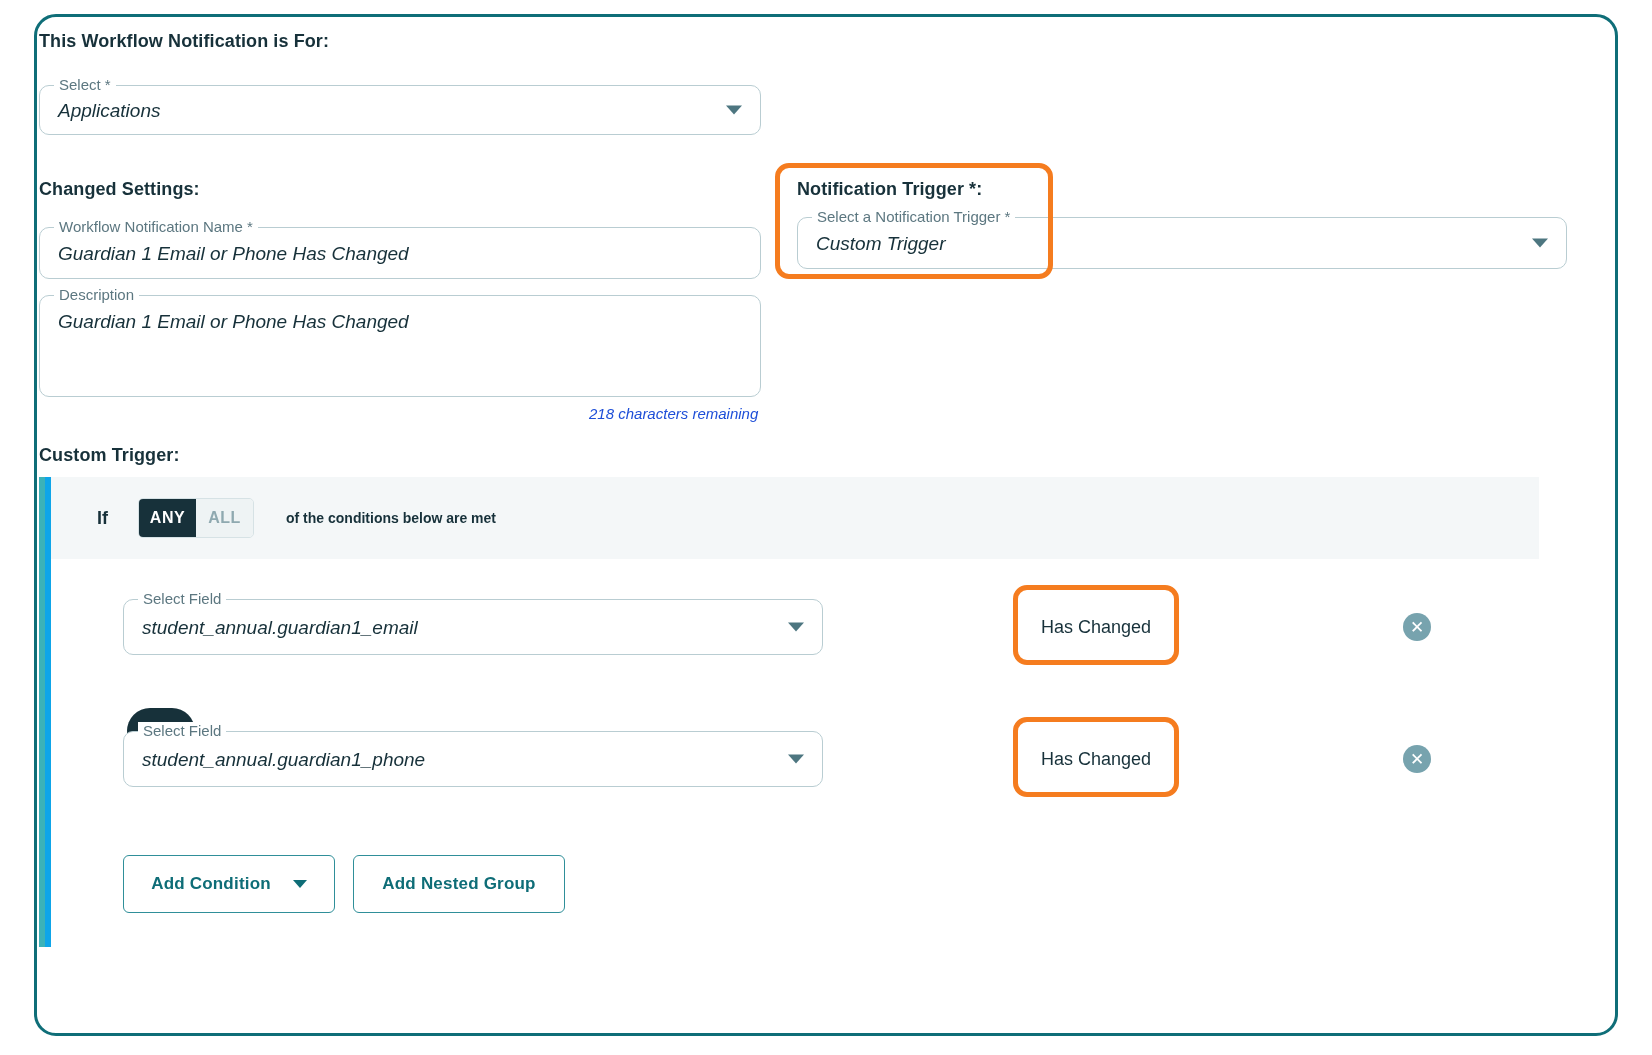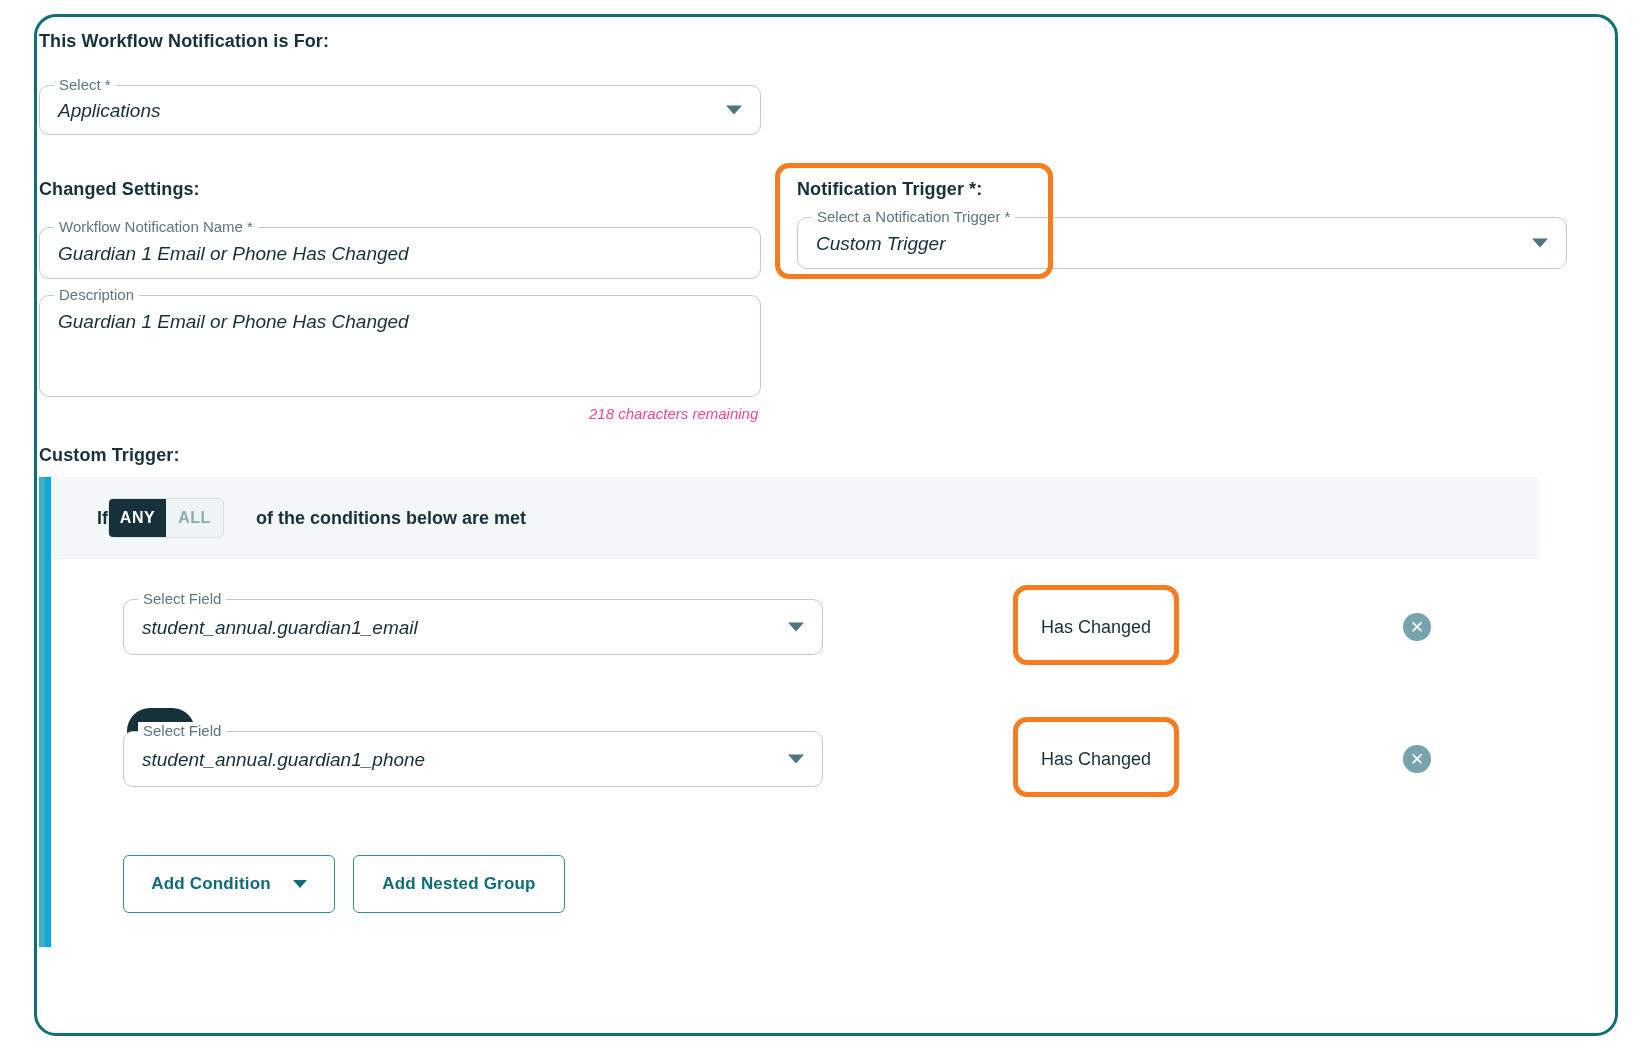--- a/index.html
+++ b/index.html
@@ -78,21 +78,21 @@
     transform: translateY(-50%);
     width: 0; height: 0;
     border-left: 8px solid transparent;
     border-right: 8px solid transparent;
     border-top: 9px solid #4d7680;
   }
   .charcount {
     position: absolute;
     font-size: 15px;
     font-style: italic;
-    color: #ec4899;
+    color: #1d4ed8;
   }
 
   
   .hl {
     position: absolute;
     border: 5px solid #f57c1f;
     border-radius: 14px;
     background: transparent;
     pointer-events: none;
   }
@@ -116,40 +116,41 @@
     display: flex;
     align-items: center;
   }
   .if-label {
     margin-left: 46px;
     font-size: 18px;
     font-weight: bold;
     color: #17313a;
   }
   .toggle {
+    margin-left: 30px;
     display: flex;
     border-radius: 5px;
     overflow: hidden;
     border: 1px solid #d6e2e5;
   }
   .toggle div {
     width: 57px;
     height: 38px;
     display: flex;
     align-items: center;
     justify-content: center;
     font-size: 16px;
     font-weight: bold;
     letter-spacing: .5px;
   }
   .toggle .on { background: #17313a; color: #ffffff; }
   .toggle .off { background: #eef3f4; color: #8fa9b0; }
   .cond-text {
     margin-left: 32px;
-    font-size: 18px;
+    font-size: 14px;
     font-weight: bold;
     color: #17313a;
   }
 
   .body-area {
     position: absolute;
     left: 6px; top: 82px;
     width: 1488px;
     height: 388px;
     background: #ffffff;

